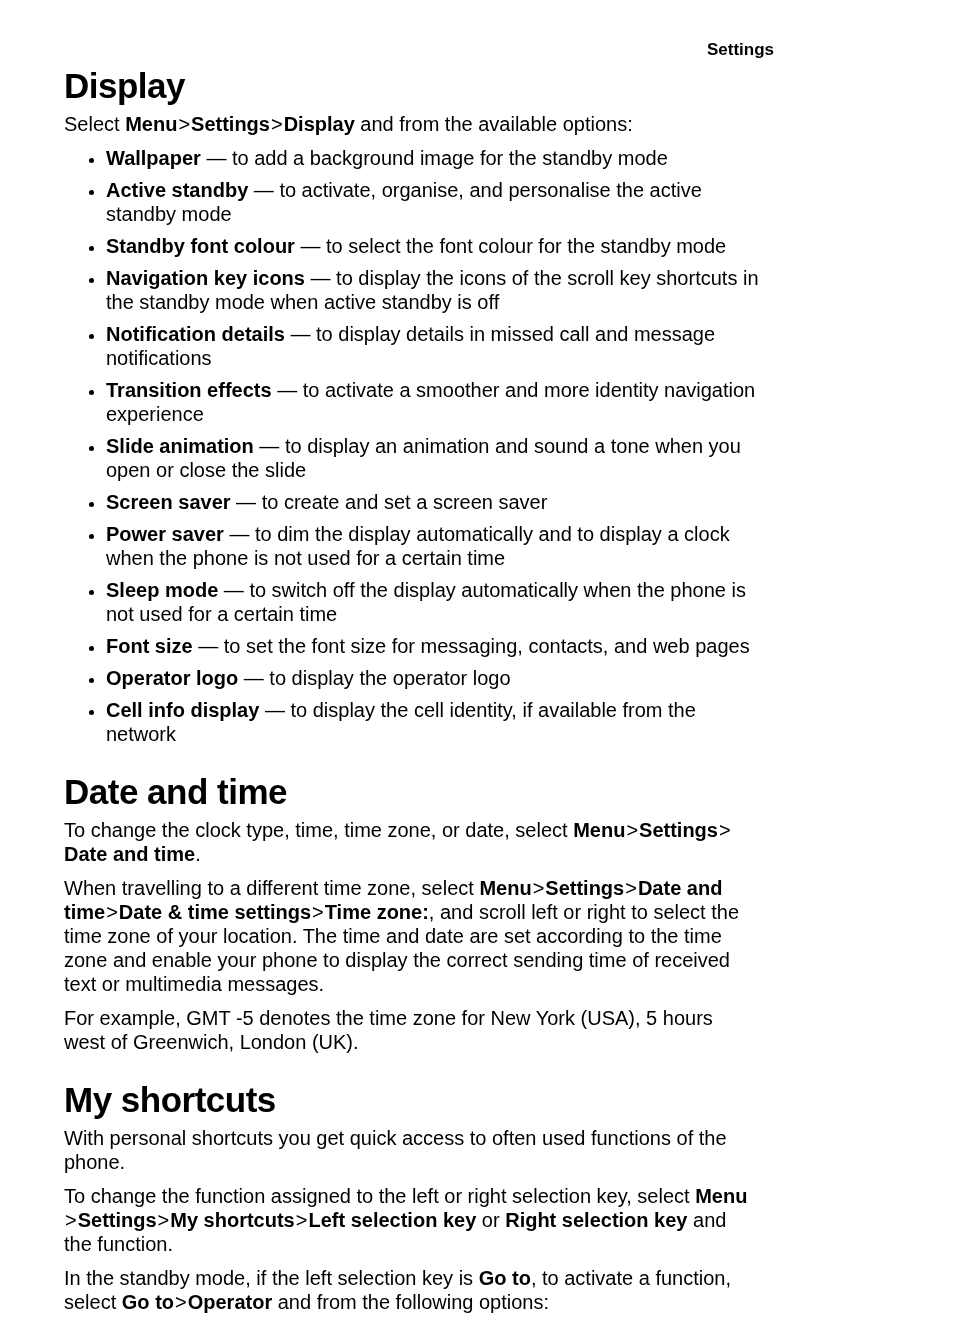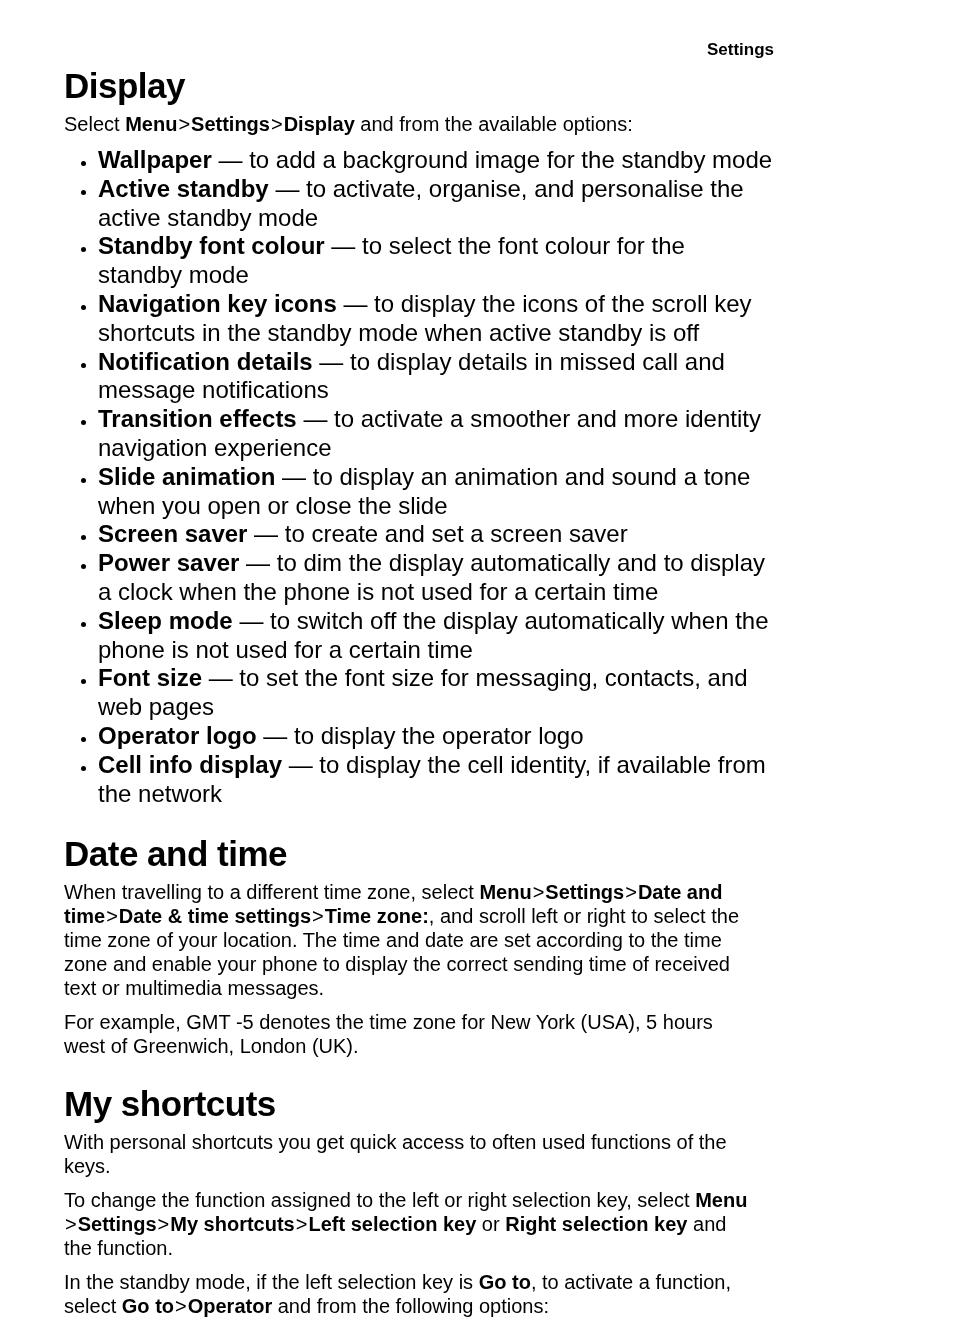--- a/index.html
+++ b/index.html
@@ -38,23 +38,23 @@
   p {
     font-size: 20px;
     line-height: 1.20;
     margin: 6px 15px 10px 0;
   }
   ul {
     margin: 2px 0 14px 0;
     padding-left: 34px;
   }
   li {
-    font-size: 24px;
+    font-size: 20px;
     line-height: 1.20;
-    margin: 0;
+    margin: 8px;
   }
   li::marker {
     font-size: 18px;
   }
   .bold { font-weight: 700; }
   .footer {
     position: absolute;
     bottom: 30px;
     left: 64px;
     right: 64px;
@@ -89,26 +89,29 @@
     <li><span class="bold">Screen saver</span><span> — to create and set a screen saver</span></li>
     <li><span class="bold">Power saver</span><span> — to dim the display automatically and to display a clock when the phone is not used for a certain time</span></li>
     <li><span class="bold">Sleep mode</span><span> — to switch off the display automatically when the phone is not used for a certain time</span></li>
     <li><span class="bold">Font size</span><span> — to set the font size for messaging, contacts, and web pages</span></li>
     <li><span class="bold">Operator logo</span><span> — to display the operator logo</span></li>
     <li><span class="bold">Cell info display</span><span> — to display the cell identity, if available from the network</span></li>
   </ul>
 
   <h1>Date and time</h1>
   <p>
+    <span>To change the clock type, time, time zone, or date, select </span><span class="bold">Menu</span><span class="chev"> &gt; </span><span class="bold">Settings</span><span class="chev"> &gt; </span><span class="bold">Date and time</span><span>.</span>
+  </p>
+  <p>
     <span>When travelling to a different time zone, select </span><span class="bold">Menu</span><span class="chev"> &gt; </span><span class="bold">Settings</span><span class="chev"> &gt; </span><span class="bold">Date and time</span><span class="chev"> &gt; </span><span class="bold">Date &amp; time settings</span><span class="chev"> &gt; </span><span class="bold">Time zone:</span><span>, and scroll left or right to select the time zone of your location. The time and date are set according to the time zone and enable your phone to display the correct sending time of received text or multimedia messages.</span>
   </p>
   <p>For example, GMT -5 denotes the time zone for New York (USA), 5 hours west of Greenwich, London (UK).</p>
 
   <h1>My shortcuts</h1>
-  <p>With personal shortcuts you get quick access to often used functions of the keys.</p>
+  <p>With personal shortcuts you get quick access to often used functions of the phone.</p>
 
   <p>
     <span>To change the function assigned to the left or right selection key, select </span><span class="bold">Menu</span><span class="chev"> &gt; </span><span class="bold">Settings</span><span class="chev"> &gt; </span><span class="bold">My shortcuts</span><span class="chev"> &gt; </span><span class="bold">Left selection key</span><span> or </span><span class="bold">Right selection key</span><span> and the function.</span>
   </p>
   <p>
     <span>In the standby mode, if the left selection key is </span><span class="bold">Go to</span><span>, to activate a function, select </span><span class="bold">Go to</span><span class="chev"> &gt; </span><span class="bold">Operator</span><span> and from the following options:</span>
   </p>
   <ul>
     <li><span class="bold">Screen options</span><span> — to add or remove a function</span></li>
   </ul>

